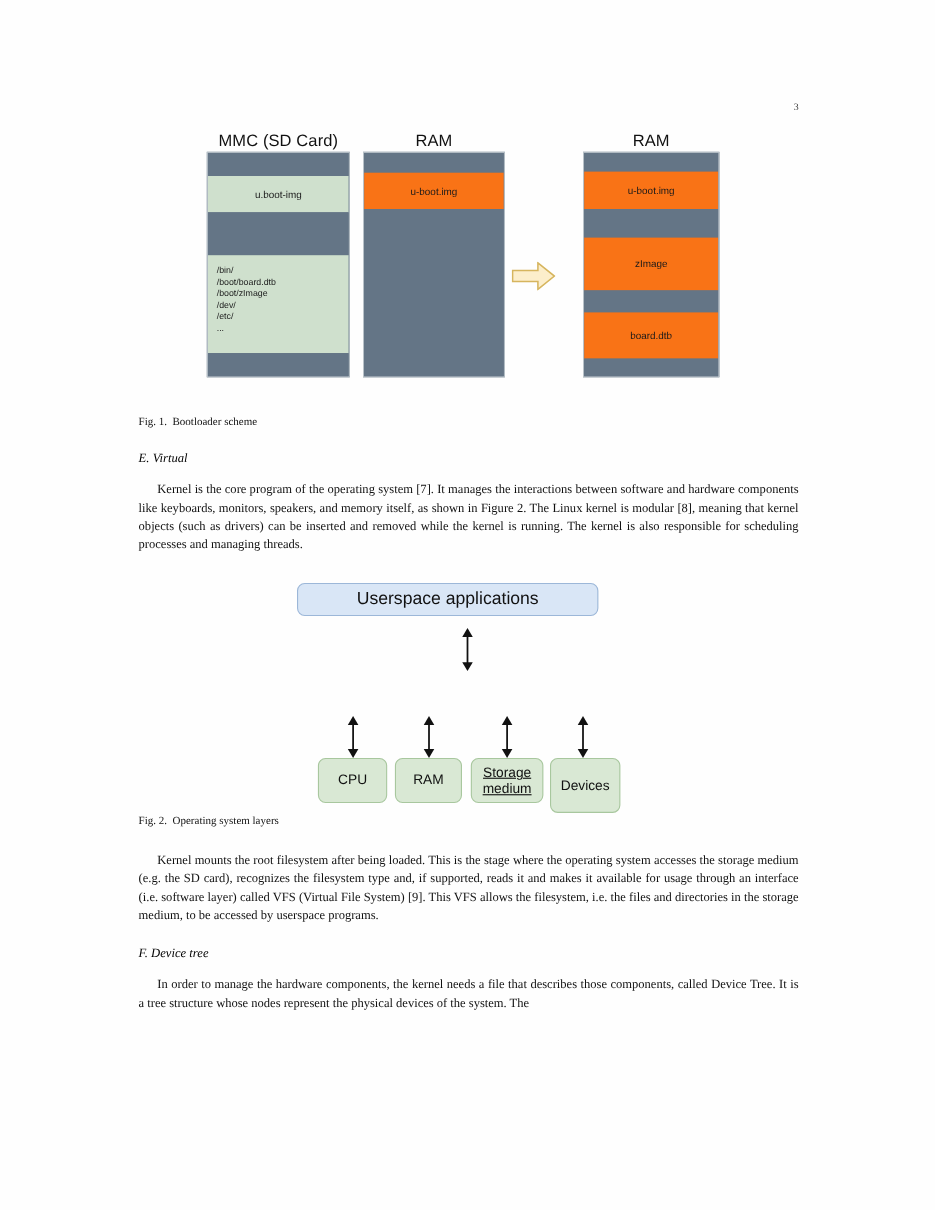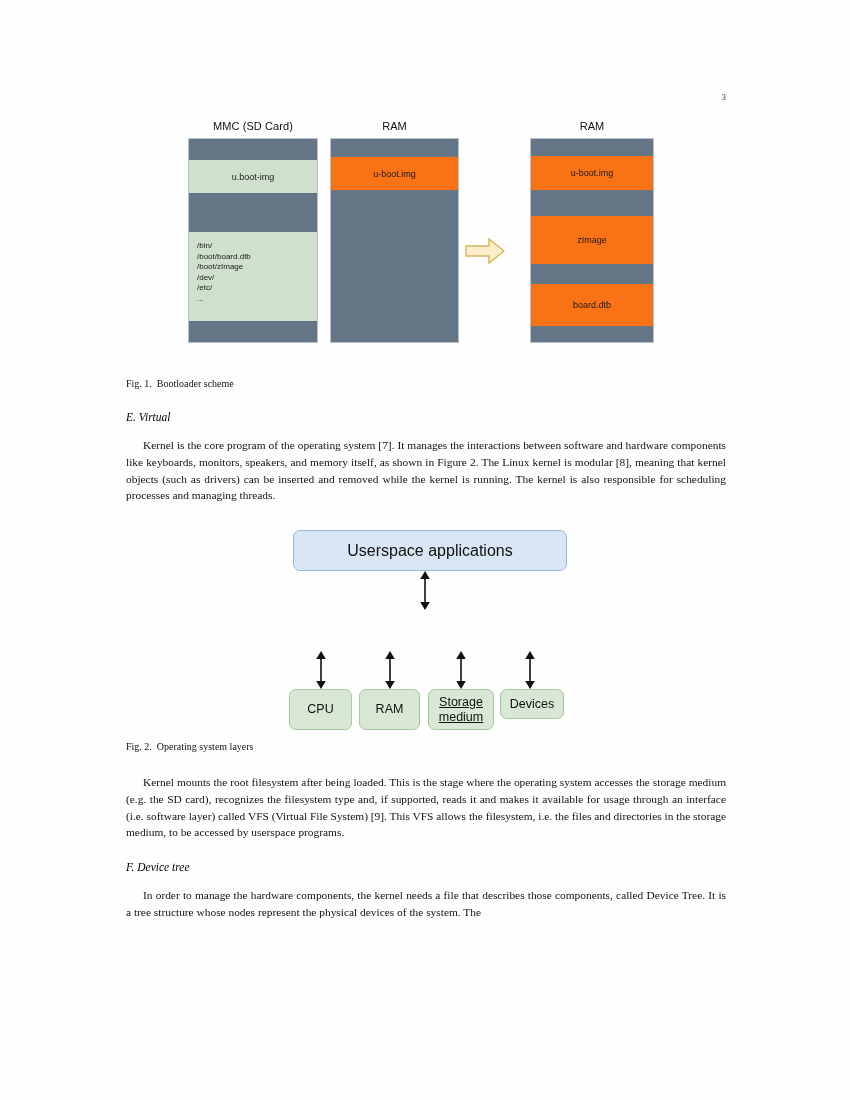--- a/index.html
+++ b/index.html
@@ -47,21 +47,21 @@
     position: relative;
     height: 240px;
     width: 600px;
   }
   .fig1-label {
     position: absolute;
     top: 0;
     width: 100%;
     text-align: center;
     font-family: "Liberation Sans", sans-serif;
-    font-size: 11px;
+    font-size: 15px;
     color: #111;
     letter-spacing: 0.1px;
   }
   .col-wrap { position: absolute; top: 0; }
   .mem-col {
     position: relative;
     box-sizing: border-box;
     background: #647586;
     border: 1px solid #b9c2c9;
     overflow: hidden;
@@ -238,21 +238,21 @@
     <h3 class="section-head">E.  Virtual</h3>
 
     <div class="gap-c"></div>
 
     <p class="body-text">Kernel is the core program of the operating system [7]. It manages the interactions between software and hardware components like keyboards, monitors, speakers, and memory itself, as shown in Figure 2. The Linux kernel is modular [8], meaning that kernel objects (such as drivers) can be inserted and removed while the kernel is running. The kernel is also responsible for scheduling processes and managing threads.</p>
 
     <div class="gap-g"></div>
 
     <div class="fig2">
 
-      <div class="osbox userspace" style="left:167px; top:4px; width:274px; height:41px;">Userspace applications</div>
+      <div class="osbox userspace" style="left:144px; top:4px; width:274px; height:30px;">Userspace applications</div>
 
       <div class="arrow-v" style="left:289px; top:45px;">
         <svg width="20" height="39" viewBox="0 0 20 39" xmlns="http://www.w3.org/2000/svg">
           <line x1="10" y1="6" x2="10" y2="33" stroke="#111" stroke-width="1.6"></line>
           <polygon points="10,0 5.2,8 14.8,8" fill="#111"></polygon>
           <polygon points="10,39 5.2,31 14.8,31" fill="#111"></polygon>
         </svg>
       </div>
 
 
@@ -281,21 +281,21 @@
         <svg width="20" height="38" viewBox="0 0 20 38" xmlns="http://www.w3.org/2000/svg">
           <line x1="10" y1="6" x2="10" y2="32" stroke="#111" stroke-width="1.6"></line>
           <polygon points="10,0 5.2,8 14.8,8" fill="#111"></polygon>
           <polygon points="10,38 5.2,30 14.8,30" fill="#111"></polygon>
         </svg>
       </div>
 
       <div class="osbox leaf" style="left:163px; top:163px; width:63px; height:41px;">CPU</div>
       <div class="osbox leaf" style="left:233px; top:163px; width:61px; height:41px;">RAM</div>
       <div class="osbox leaf" style="left:302px; top:163px; width:66px; height:41px;text-decoration:underline;">Storage medium</div>
-      <div class="osbox leaf" style="left:374px; top:163px; width:64px; height:30px;">Devices</div>
+      <div class="osbox leaf" style="left:374px; top:163px; width:64px; height:50px;">Devices</div>
     </div>
 
     <div class="gap-b"></div>
 
     <p class="caption">
       <span class="cap-num">Fig. 2.</span><span>Operating system layers</span>
     </p>
 
     <div class="gap-e"></div>
 

